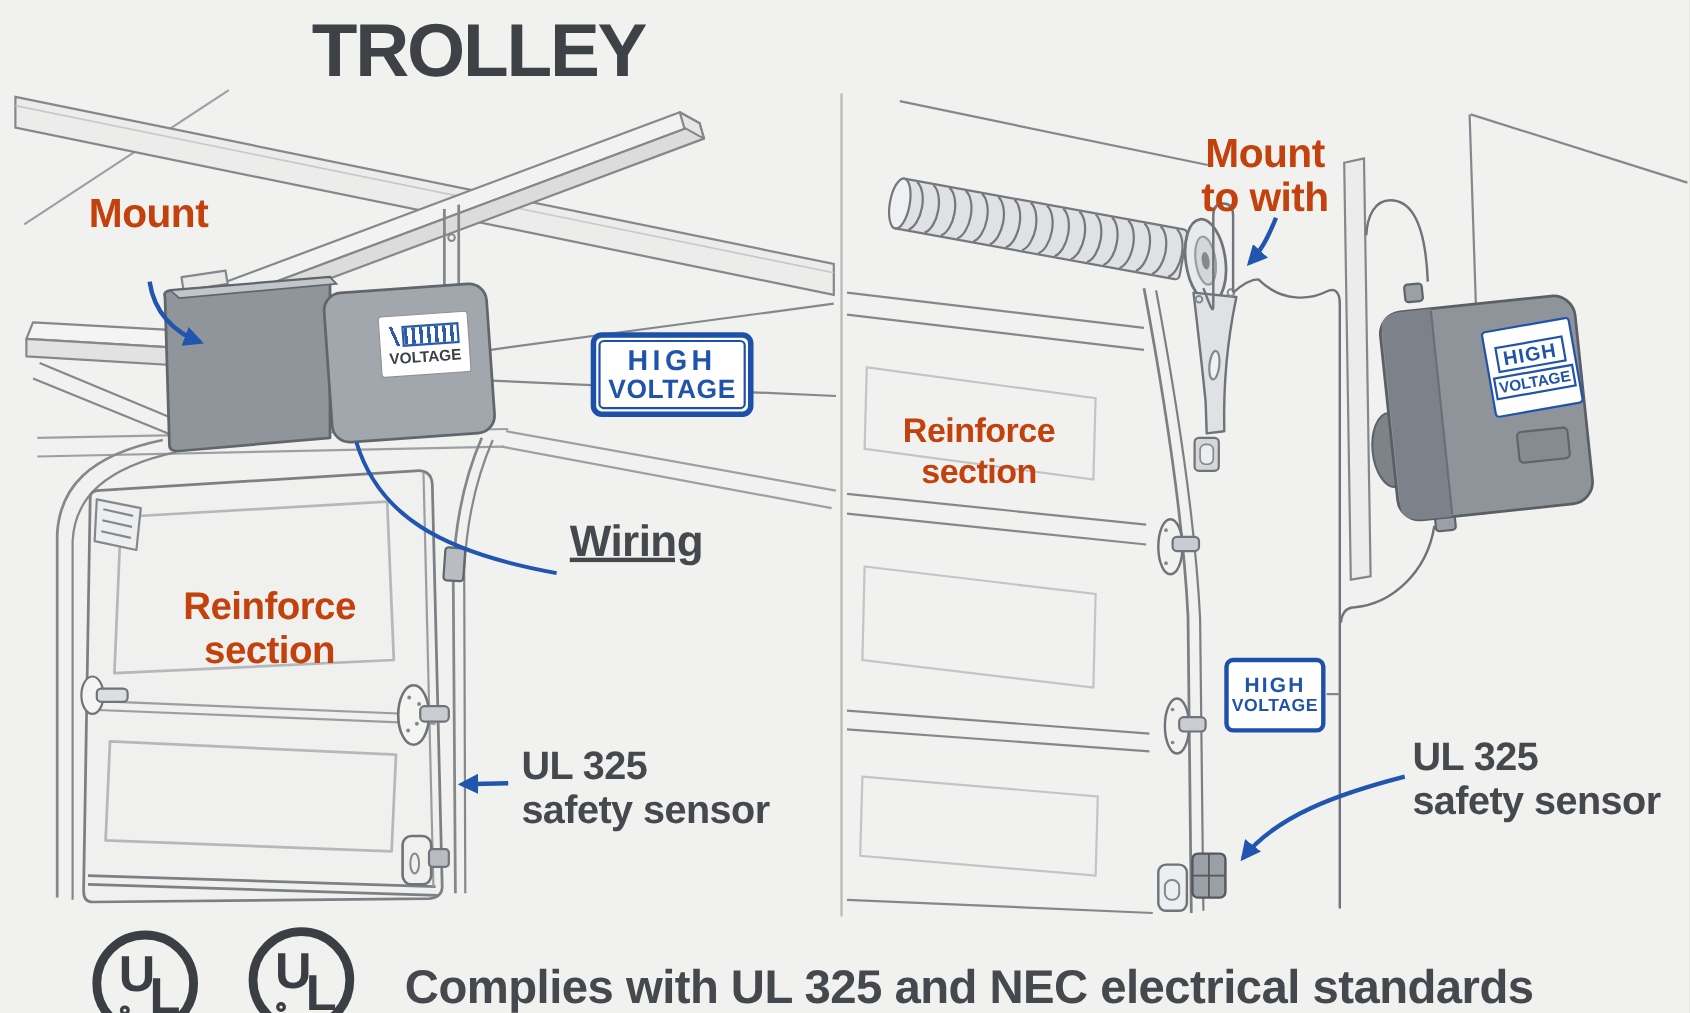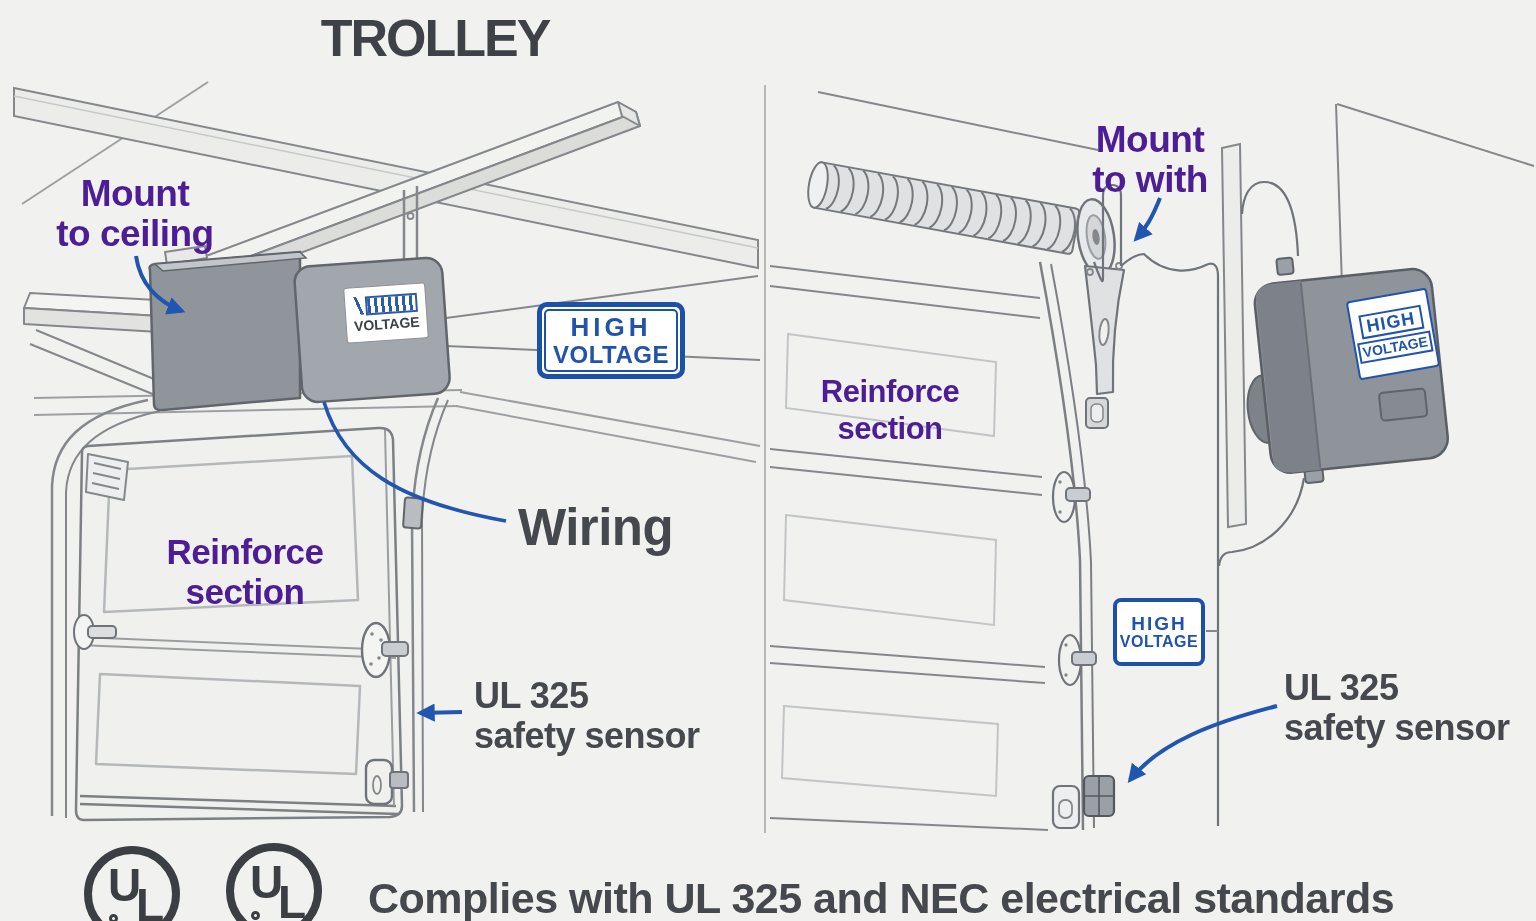--- a/index.html
+++ b/index.html
@@ -5,25 +5,25 @@
   html,body{margin:0;padding:0;background:#dcdcda;}
   #stage{
     position:relative;width:1536px;height:921px;overflow:hidden;
     background:#f1f1ef;
     font-family:"Liberation Sans", sans-serif;
     -webkit-font-smoothing:antialiased;
   }
   #lineart{position:absolute;left:0;top:0;z-index:0;}
   .panel-title{
     position:absolute;z-index:2;text-align:center;
-    font-size:52px;font-weight:700;letter-spacing:-2px;line-height:1;
+    font-size:68px;font-weight:700;letter-spacing:-2px;line-height:1;
     color:#3e4246;
   }
   .lbl-blue{
-    position:absolute;z-index:2;color:#4c1d95;font-weight:700;
+    position:absolute;z-index:2;color:#c2410c;font-weight:700;
     text-align:center;line-height:1.08;letter-spacing:-0.5px;
   }
   .lbl-gray{
     position:absolute;z-index:2;color:#45484c;font-weight:700;
     line-height:1.08;letter-spacing:-0.5px;
   }
   .hv-badge{
     position:absolute;z-index:2;background:#ffffff;border:5px solid #1d50a8;
     border-radius:10px;box-sizing:border-box;
     display:flex;align-items:center;justify-content:center;
@@ -282,39 +282,38 @@
       <path d="M1277,706 C1215,722 1160,742 1130,780" stroke="#2156b0" stroke-width="4" fill="none" marker-end="url(#ah)"></path>
     </g>
   </svg>
 
   <div class="divider"></div>
 
   <div class="panel-title" style="left:180px;top:12px;width:510px;">TROLLEY</div>
 
   <div class="lbl-blue" style="left:40px;top:174px;width:190px;font-size:37px;">
     <span>Mount</span><br>
-    <span>to ceiling</span>
   </div>
 
   <div class="hv-badge" style="left:537px;top:302px;width:148px;height:77px;">
     <div class="inner">
       <span style="font-size:26px;letter-spacing:4px;">HIGH</span>
       <span style="font-size:24px;letter-spacing:0.5px;">VOLTAGE</span>
     </div>
   </div>
 
   <div class="unit-label trolley" style="left:345px;top:285px;">
     <div class="stripe-row">
       <span class="slash"></span>
       <span class="stripebox"></span>
     </div>
     <span class="voltage-txt">VOLTAGE</span>
   </div>
 
-  <div class="lbl-gray" style="left:518px;top:500px;font-size:51px;">Wiring</div>
+  <div class="lbl-gray" style="left:518px;top:471px;font-size:40px;text-decoration:underline;">Wiring</div>
 
   <div class="lbl-blue" style="left:150px;top:532px;width:190px;font-size:35px;line-height:1.15;">
     <span>Reinforce</span><br>
     <span>section</span>
   </div>
 
   <div class="lbl-gray" style="left:474px;top:676px;font-size:36px;line-height:1.1;">
     <span>UL 325</span><br>
     <span>safety sensor</span>
   </div>

